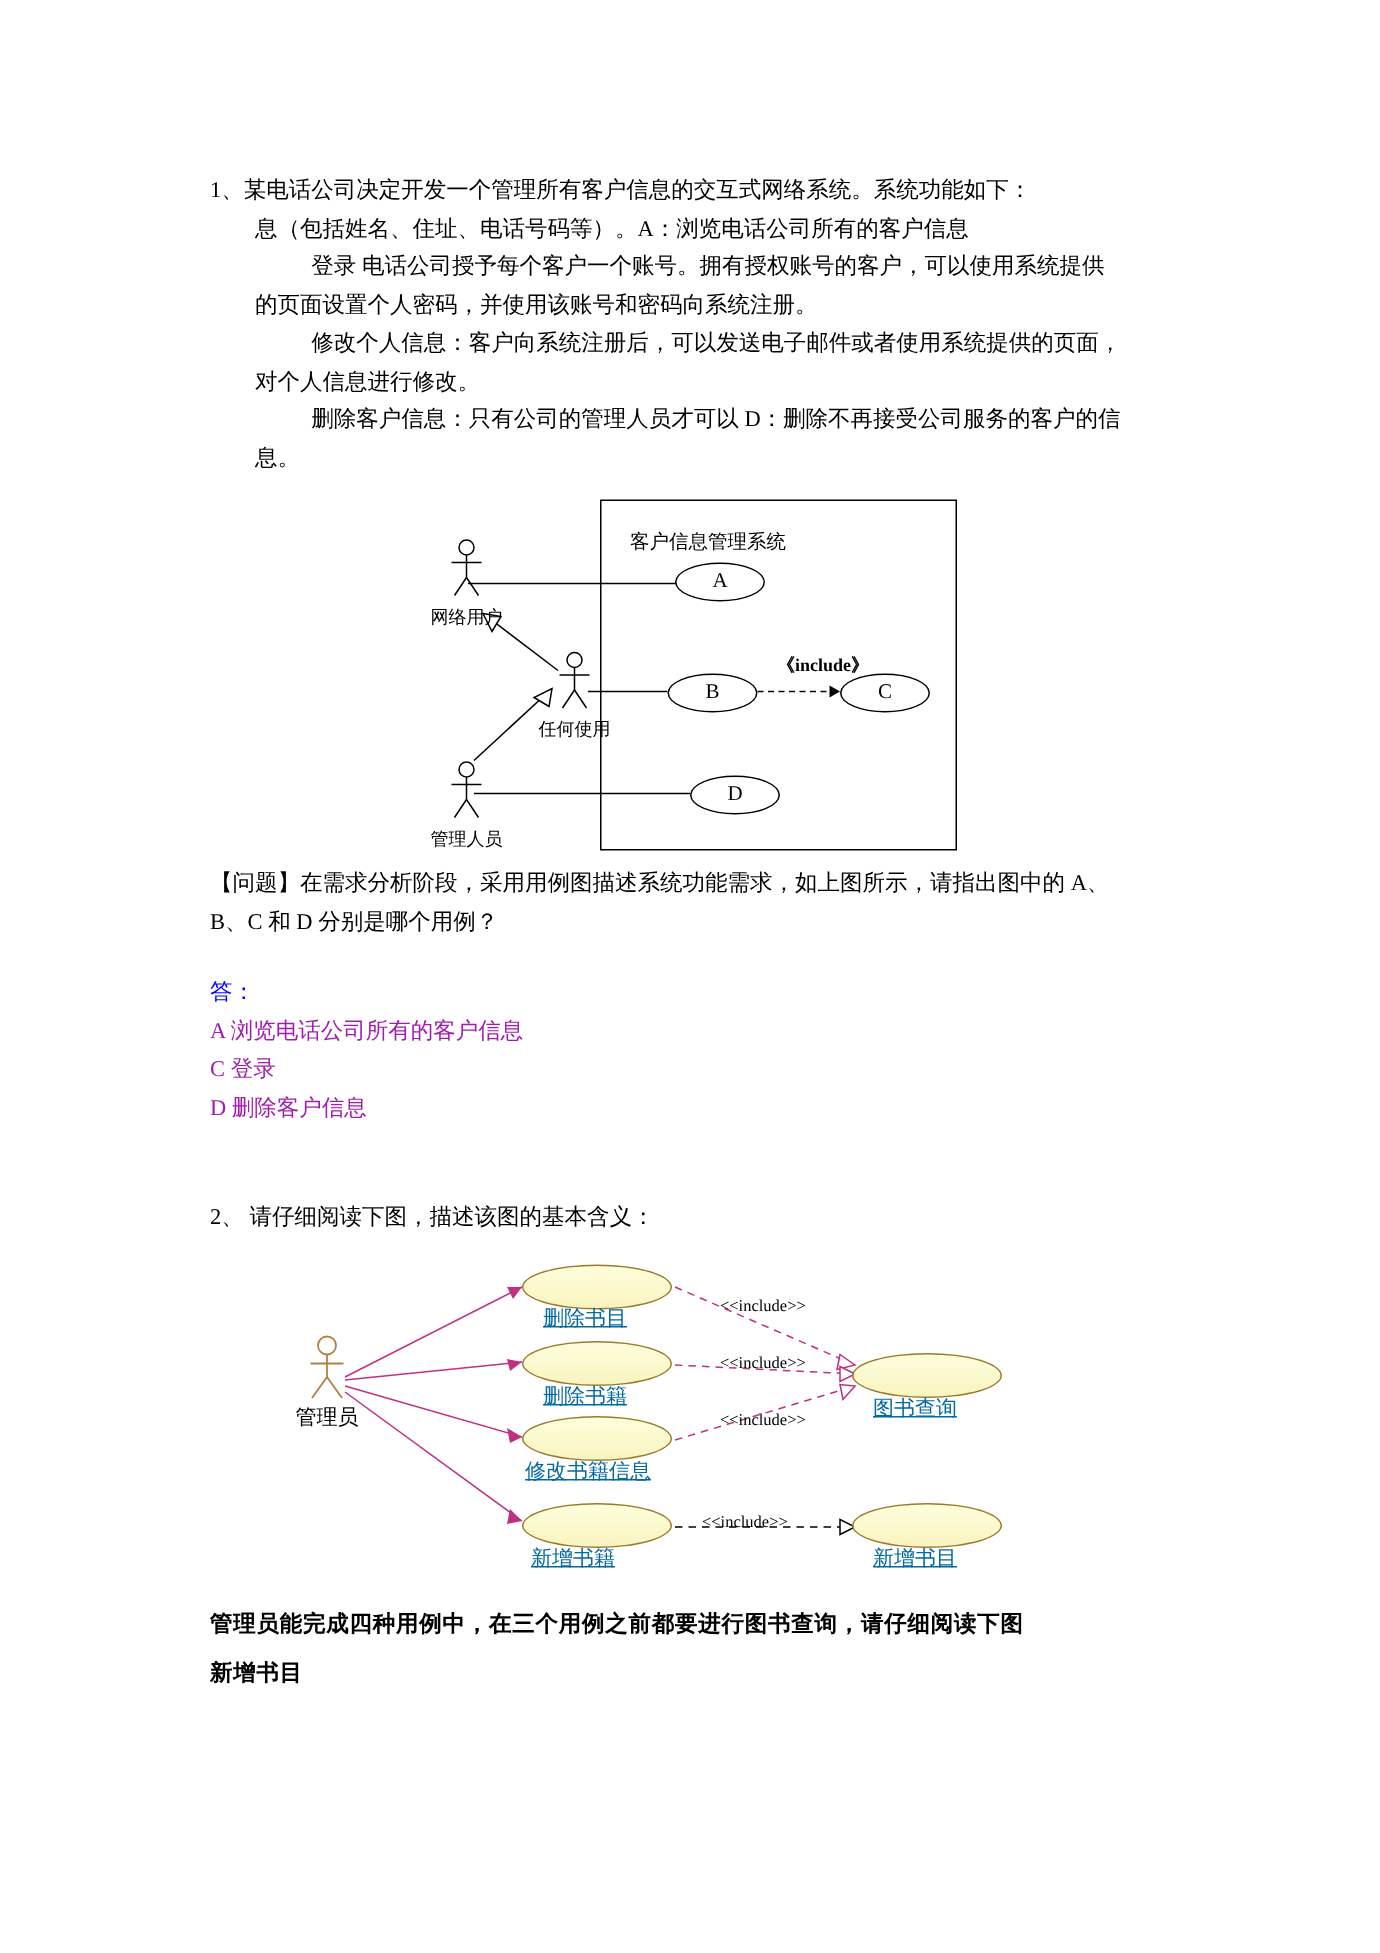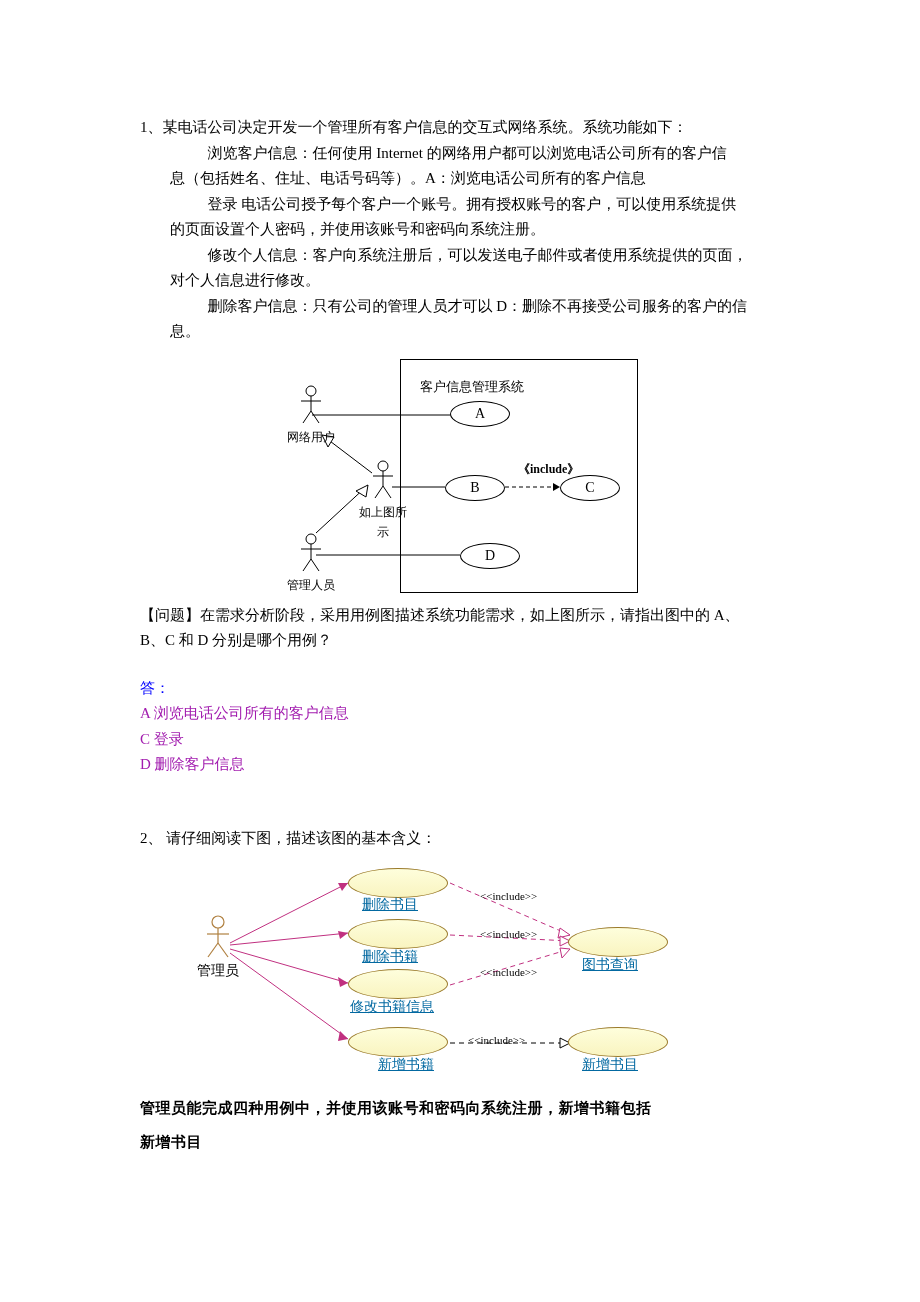--- a/index.html
+++ b/index.html
@@ -118,21 +118,20 @@
       font-family: "SimHei","黑体",sans-serif;
       letter-spacing: 0.5px;
     }
   </style>
 </head>
 <body>
 
 <div>
   <div class="q1-header">1、某电话公司决定开发一个管理所有客户信息的交互式网络系统。系统功能如下：</div>
 
-  <div class="indent">浏览客户信息：任何使用 Internet 的网络用户都可以浏览电话公司所有的客户信</div>
   <div class="indent-block">息（包括姓名、住址、电话号码等）。A：浏览电话公司所有的客户信息</div>
 
   <div class="indent">登录 电话公司授予每个客户一个账号。拥有授权账号的客户，可以使用系统提供</div>
   <div class="indent-block">的页面设置个人密码，并使用该账号和密码向系统注册。</div>
 
   <div class="indent">修改个人信息：客户向系统注册后，可以发送电子邮件或者使用系统提供的页面，</div>
   <div class="indent-block">对个人信息进行修改。</div>
 
   <div class="indent">删除客户信息：只有公司的管理人员才可以 D：删除不再接受公司服务的客户的信</div>
   <div class="indent-block">息。</div>
@@ -171,21 +170,21 @@
     </div>
 
     <div class="actor" style="left:78px;top:105px;width:50px">
       <svg width="24" height="40">
         <circle cx="12" cy="6" r="5" stroke="#000" fill="none"></circle>
         <line x1="12" y1="11" x2="12" y2="26" stroke="#000"></line>
         <line x1="2" y1="16" x2="22" y2="16" stroke="#000"></line>
         <line x1="12" y1="26" x2="4" y2="38" stroke="#000"></line>
         <line x1="12" y1="26" x2="20" y2="38" stroke="#000"></line>
       </svg>
-      <div class="actor-label">如上图所示</div>
+      <div class="actor-label">任何使用</div>
     </div>
 
     <div class="actor" style="left:6px;top:178px;width:50px">
       <svg width="24" height="40">
         <circle cx="12" cy="6" r="5" stroke="#000" fill="none"></circle>
         <line x1="12" y1="11" x2="12" y2="26" stroke="#000"></line>
         <line x1="2" y1="16" x2="22" y2="16" stroke="#000"></line>
         <line x1="12" y1="26" x2="4" y2="38" stroke="#000"></line>
         <line x1="12" y1="26" x2="20" y2="38" stroke="#000"></line>
       </svg>
@@ -249,29 +248,29 @@
     <div class="usecase2" style="left:158px;top:5px"></div>
     <div class="uc-label" style="left:172px;top:30px">删除书目</div>
 
     <div class="usecase2" style="left:158px;top:56px"></div>
     <div class="uc-label" style="left:172px;top:82px">删除书籍</div>
 
     <div class="usecase2" style="left:158px;top:106px"></div>
     <div class="uc-label" style="left:160px;top:132px">修改书籍信息</div>
 
     <div class="usecase2" style="left:158px;top:164px"></div>
-    <div class="uc-label" style="left:188px;top:190px">新增书籍</div>
+    <div class="uc-label" style="left:164px;top:190px">新增书籍</div>
 
     <div class="usecase2" style="left:378px;top:64px"></div>
     <div class="uc-label" style="left:392px;top:90px">图书查询</div>
 
     <div class="usecase2" style="left:378px;top:164px"></div>
     <div class="uc-label" style="left:392px;top:190px">新增书目</div>
 
     <div class="incl" style="left:290px;top:24px">&lt;&lt;include&gt;&gt;</div>
     <div class="incl" style="left:290px;top:62px">&lt;&lt;include&gt;&gt;</div>
     <div class="incl" style="left:290px;top:100px">&lt;&lt;include&gt;&gt;</div>
     <div class="incl" style="left:278px;top:168px">&lt;&lt;include&gt;&gt;</div>
   </div>
 
-  <div class="conclusion">管理员能完成四种用例中，并使用该账号和密码向系统注册，新增书籍包括</div>
+  <div class="conclusion">管理员能完成四种用例中，在三个用例之前都要进行图书查询，请仔细阅读下图</div>
   <div class="conclusion">新增书目</div>
 </div>
 
 </body></html>

